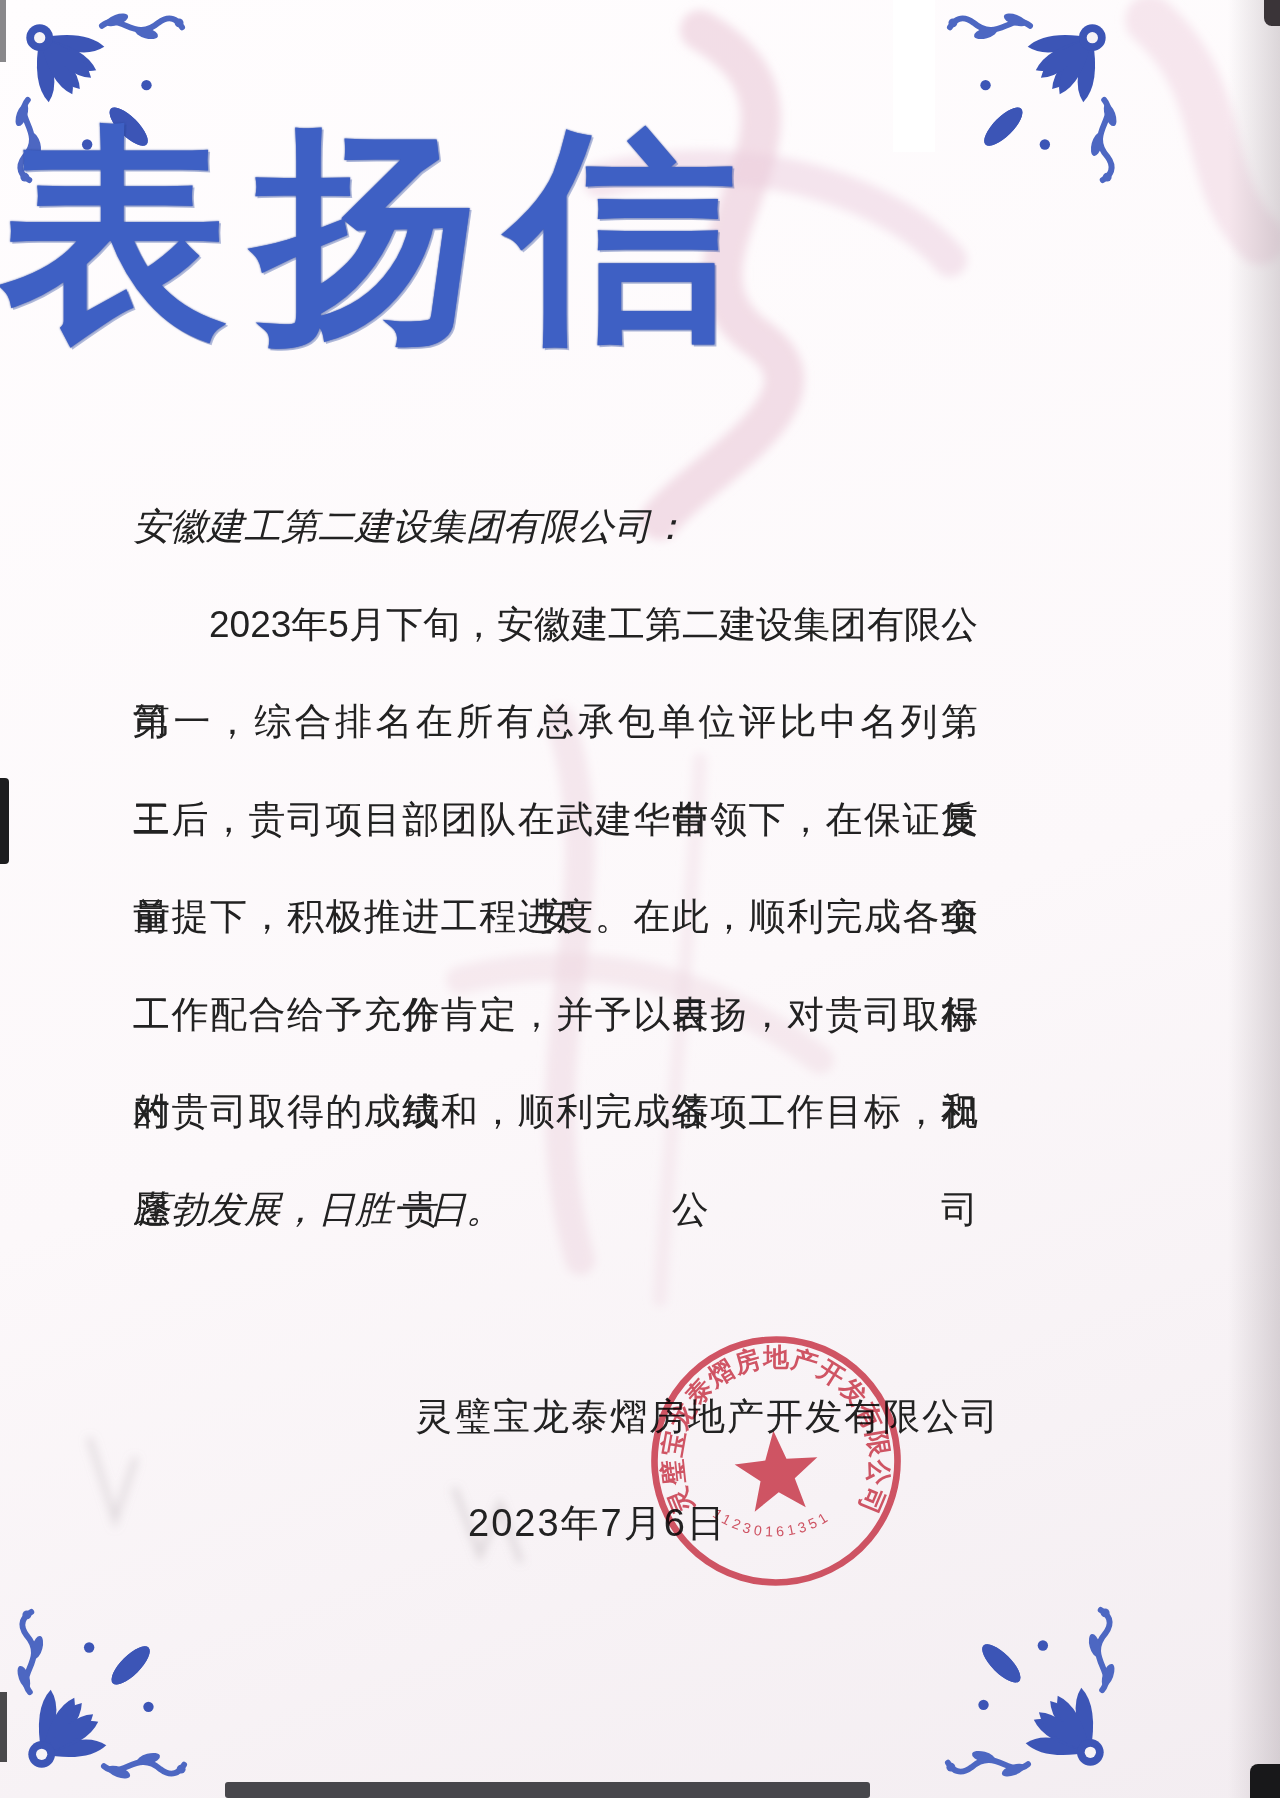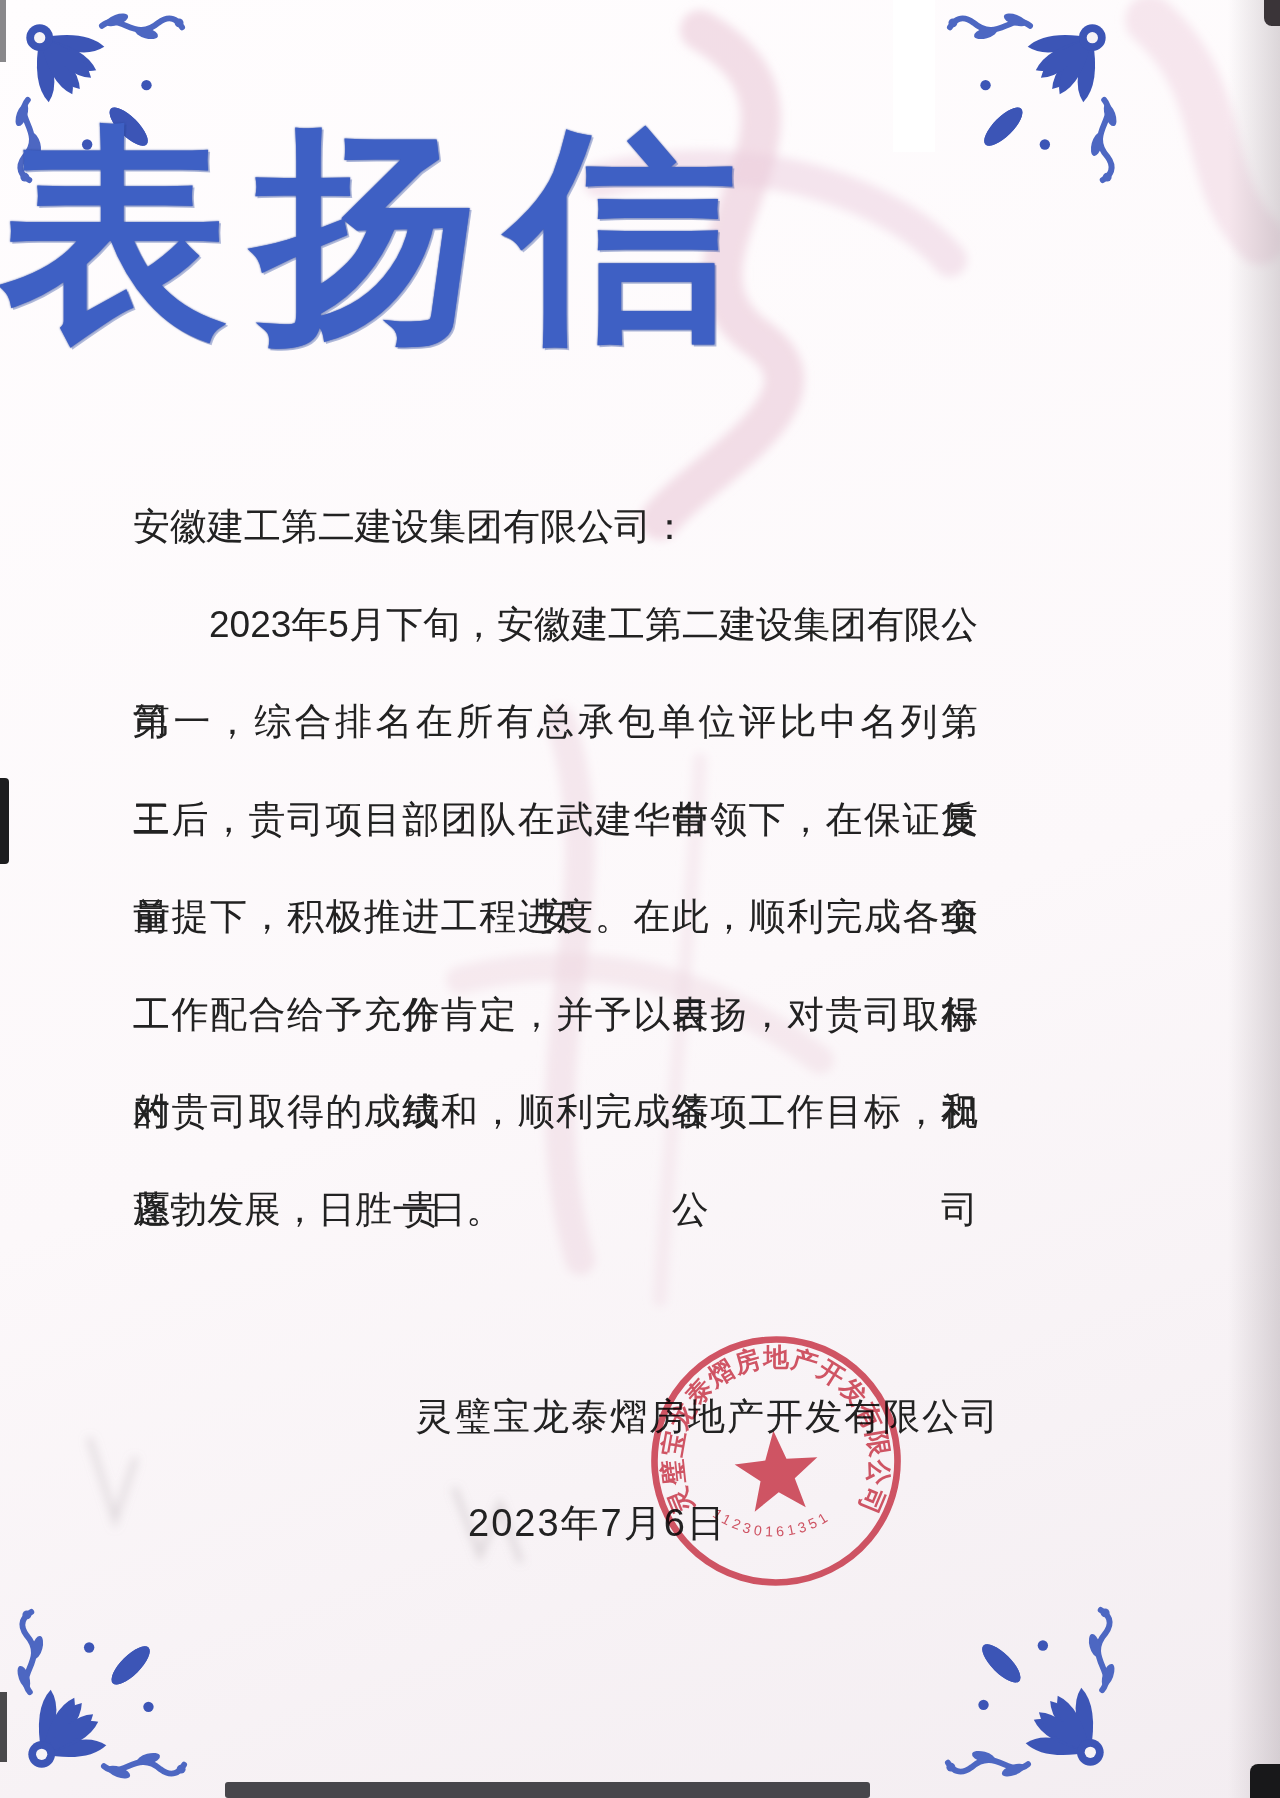--- a/index.html
+++ b/index.html
@@ -34,21 +34,21 @@
   }
   
   .letter{
     position:absolute;left:133px;top:478px;width:845px;z-index:3;
     font-size:37px;line-height:97.5px;color:#222222;
     font-family:"Liberation Sans",sans-serif;
   }
   .line{width:100%;height:97.5px;white-space:nowrap;}
   .l-just{text-align:justify;text-align-last:justify;text-justify:inter-character;white-space:normal;}
   .l-indent{text-indent:76px;}
-  .l-left{text-align:left;text-align-last:left;}
+  .l-left{text-align:left;text-align-last:left;font-style:italic;}
   .signature{
     position:absolute;left:133px;top:1392px;width:867px;z-index:3;
     font-size:37px;color:#222;text-align:right;letter-spacing:2px;
   }
   .dateline{
     position:absolute;left:468px;top:1498px;width:420px;z-index:3;
     font-size:38px;color:#222;text-align:left;letter-spacing:2px;
   }
   
   .stamp{

